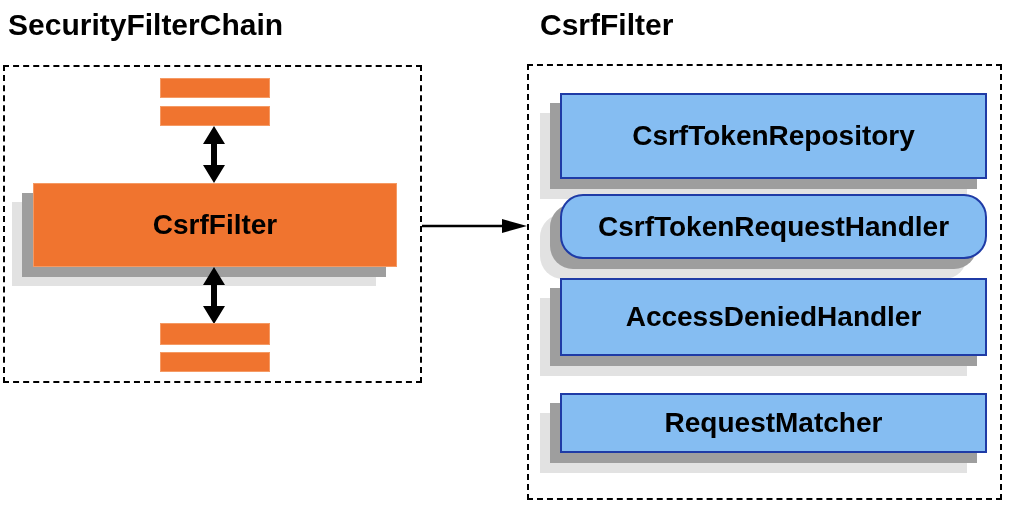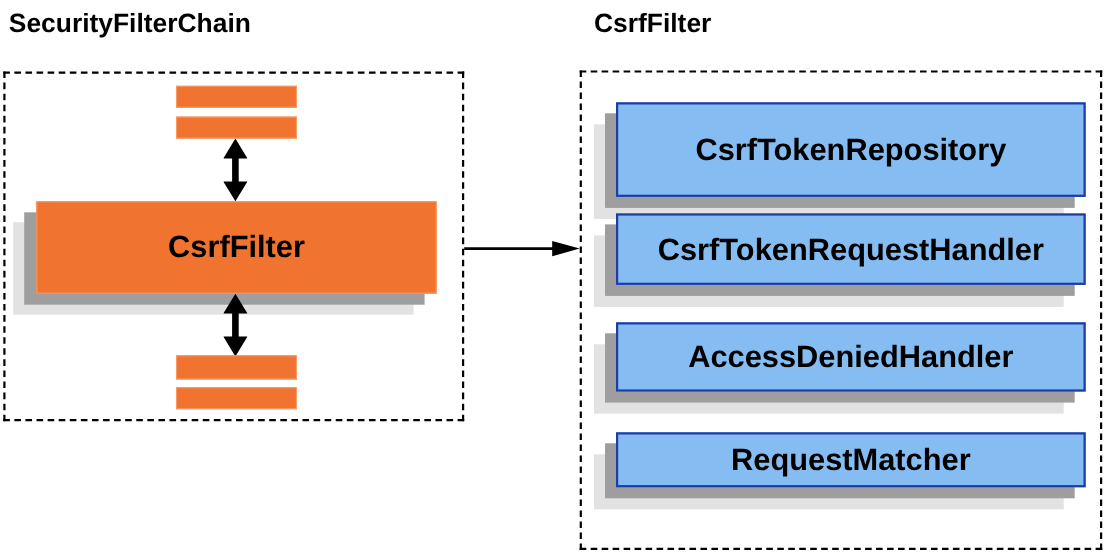--- a/index.html
+++ b/index.html
@@ -10,21 +10,21 @@
   }
   .canvas {
     position: relative;
     width: 1010px;
     height: 505px;
     background: #ffffff;
     overflow: hidden;
   }
   .panel-title {
     position: absolute;
-    font-size: 24px;
+    font-size: 30px;
     font-weight: bold;
     color: #000000;
     white-space: nowrap;
   }
   .title-left { left: 8px; top: 8px; }
   .title-right { left: 540px; top: 8px; }
 
   .dashed-container {
     position: absolute;
     border: 2px dashed #000000;
@@ -63,36 +63,36 @@
     justify-content: center;
     font-size: 28px;
     font-weight: bold;
     color: #000000;
   }
 
   .component-box {
     position: absolute;
     left: 560px;
     width: 427px;
-    height: 50px;
+    height: 60px;
     background: var(--blue_fill, #85BDF2);
     border: 2px solid var(--blue_border, #1F3BA6);
     box-sizing: border-box;
     box-shadow: -10px 10px 0 var(--shadow_dark, #9E9E9E),
                 -20px 20px 0 var(--shadow_light, #E2E2E2);
     display: flex;
     align-items: center;
     justify-content: center;
     font-size: 28px;
     font-weight: bold;
     color: #000000;
   }
   .comp-1 { top: 93px;  height: 86px; }
-  .comp-2 { top: 194px; height: 65px; }
-  .comp-3 { top: 293px; height: 63px; }
+  .comp-2 { top: 194px; height: 65px; border-radius: 23px; }
+  .comp-3 { top: 278px; height: 78px; }
   .comp-4 { top: 393px; }
 
   .v-arrow {
     position: absolute;
     left: 203px;
     width: 22px;
     height: 57px;
   }
   .v-arrow-top    { top: 126px; }
   .v-arrow-bottom { top: 267px; }

